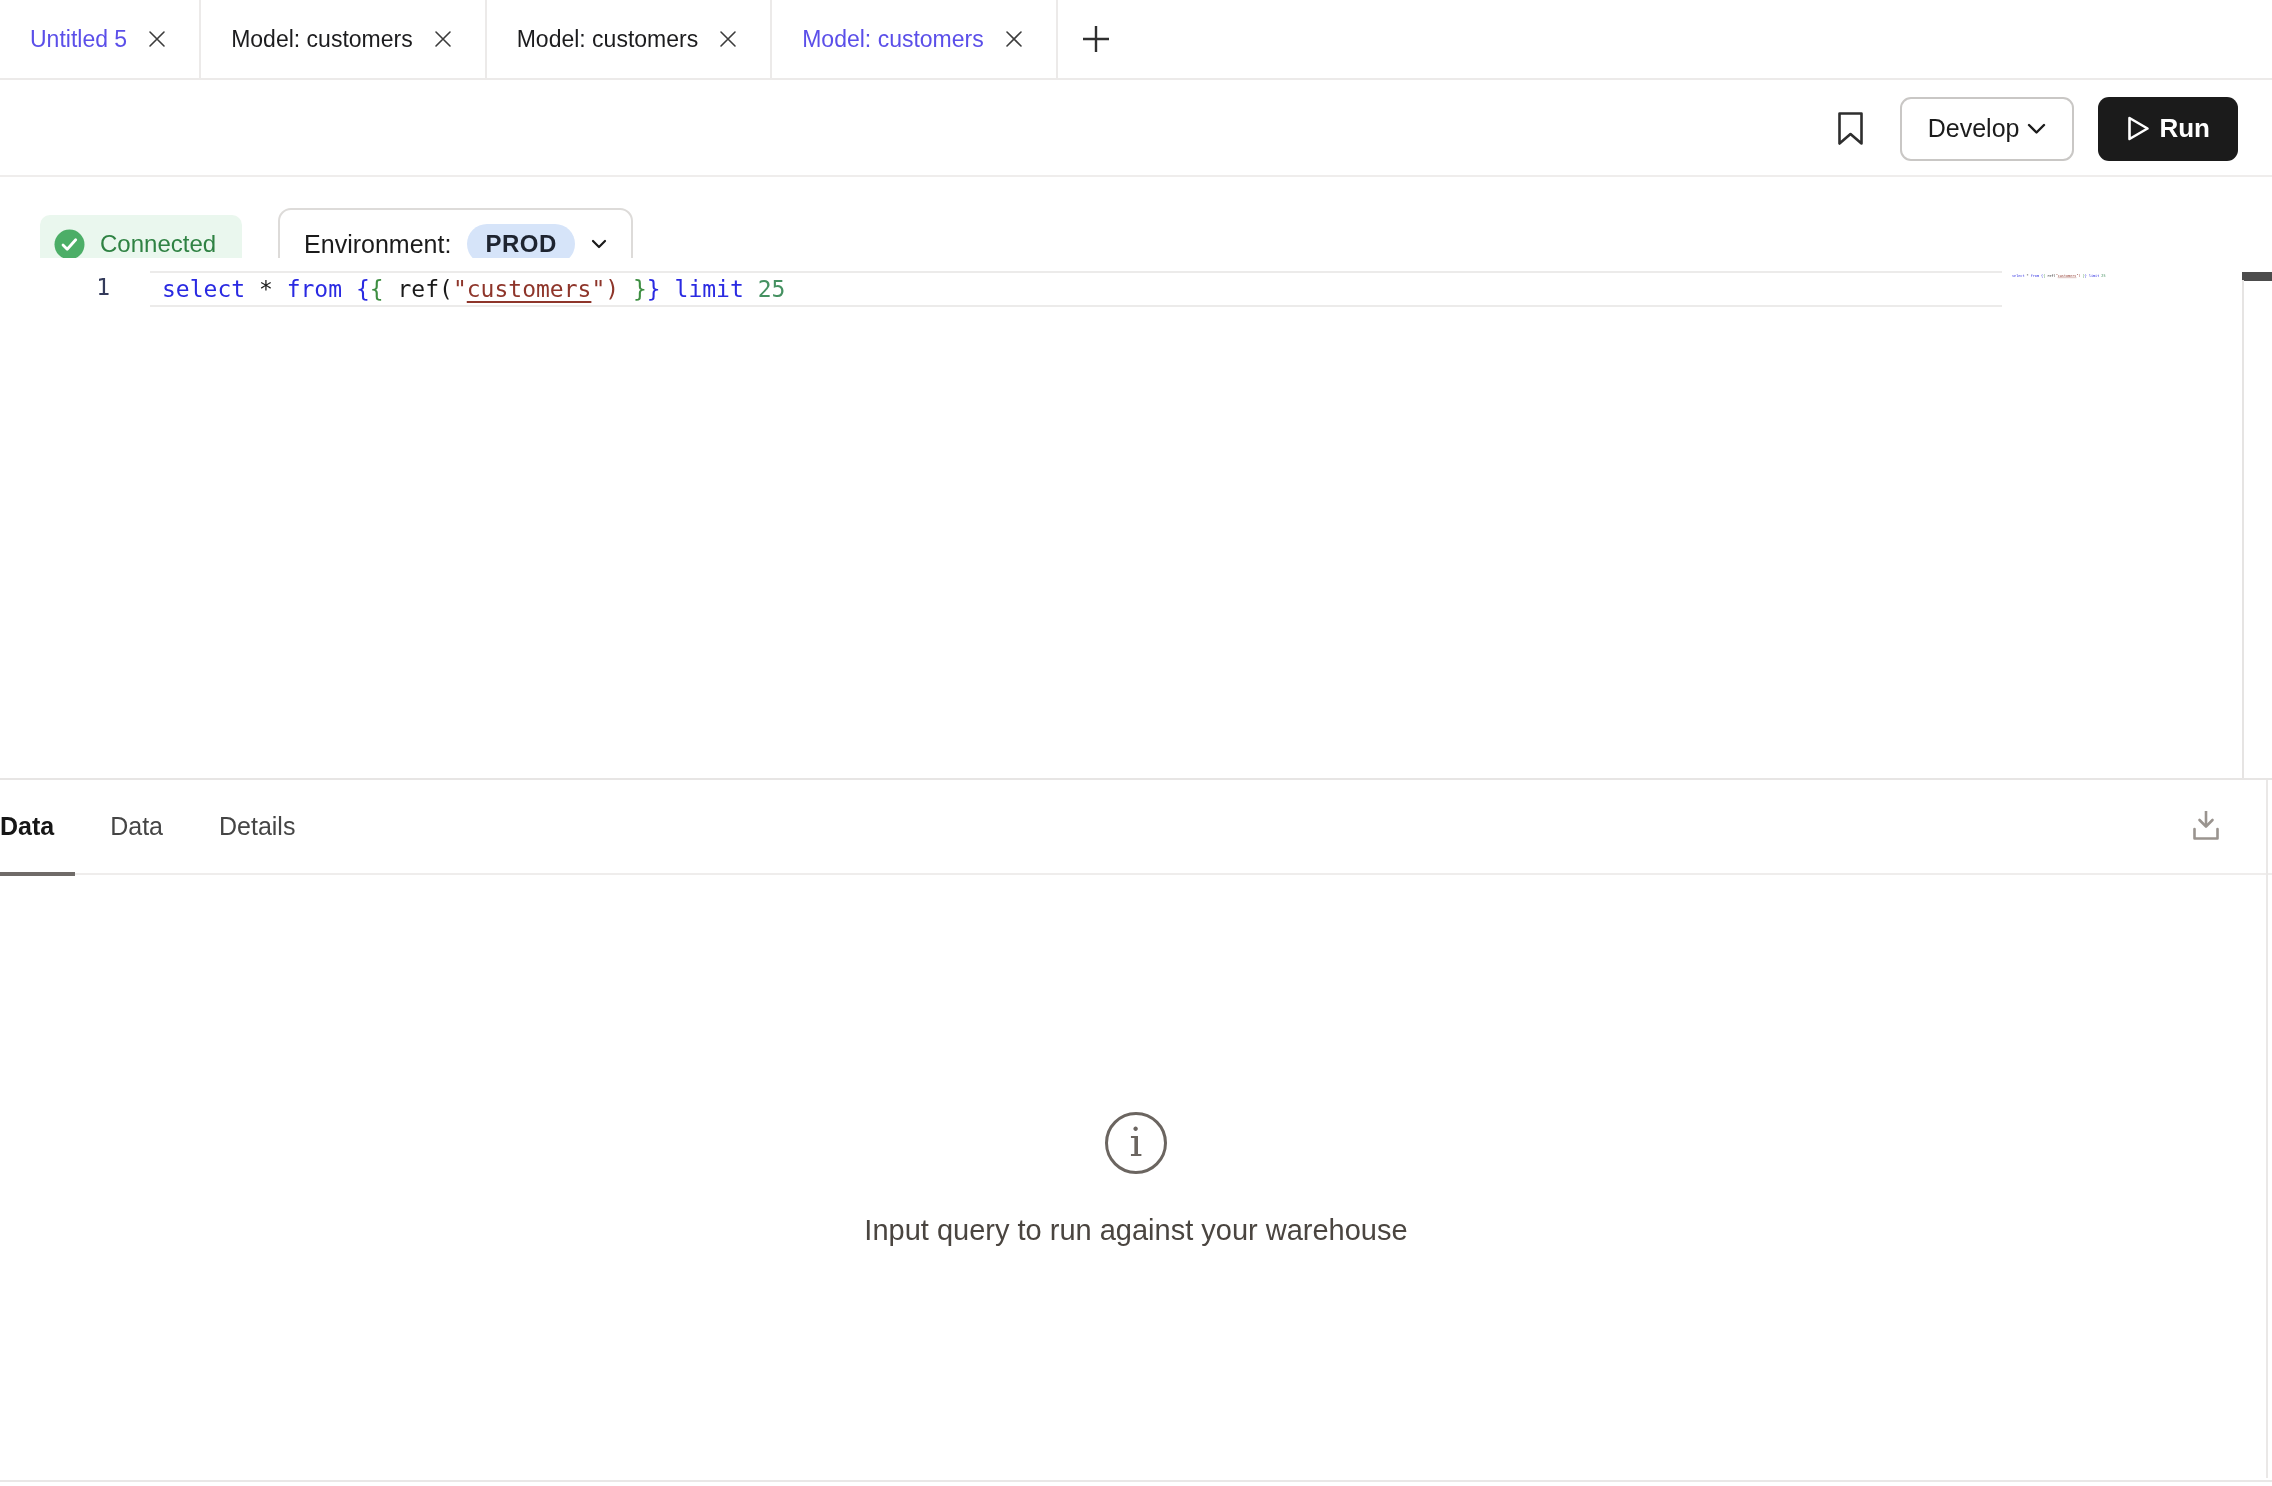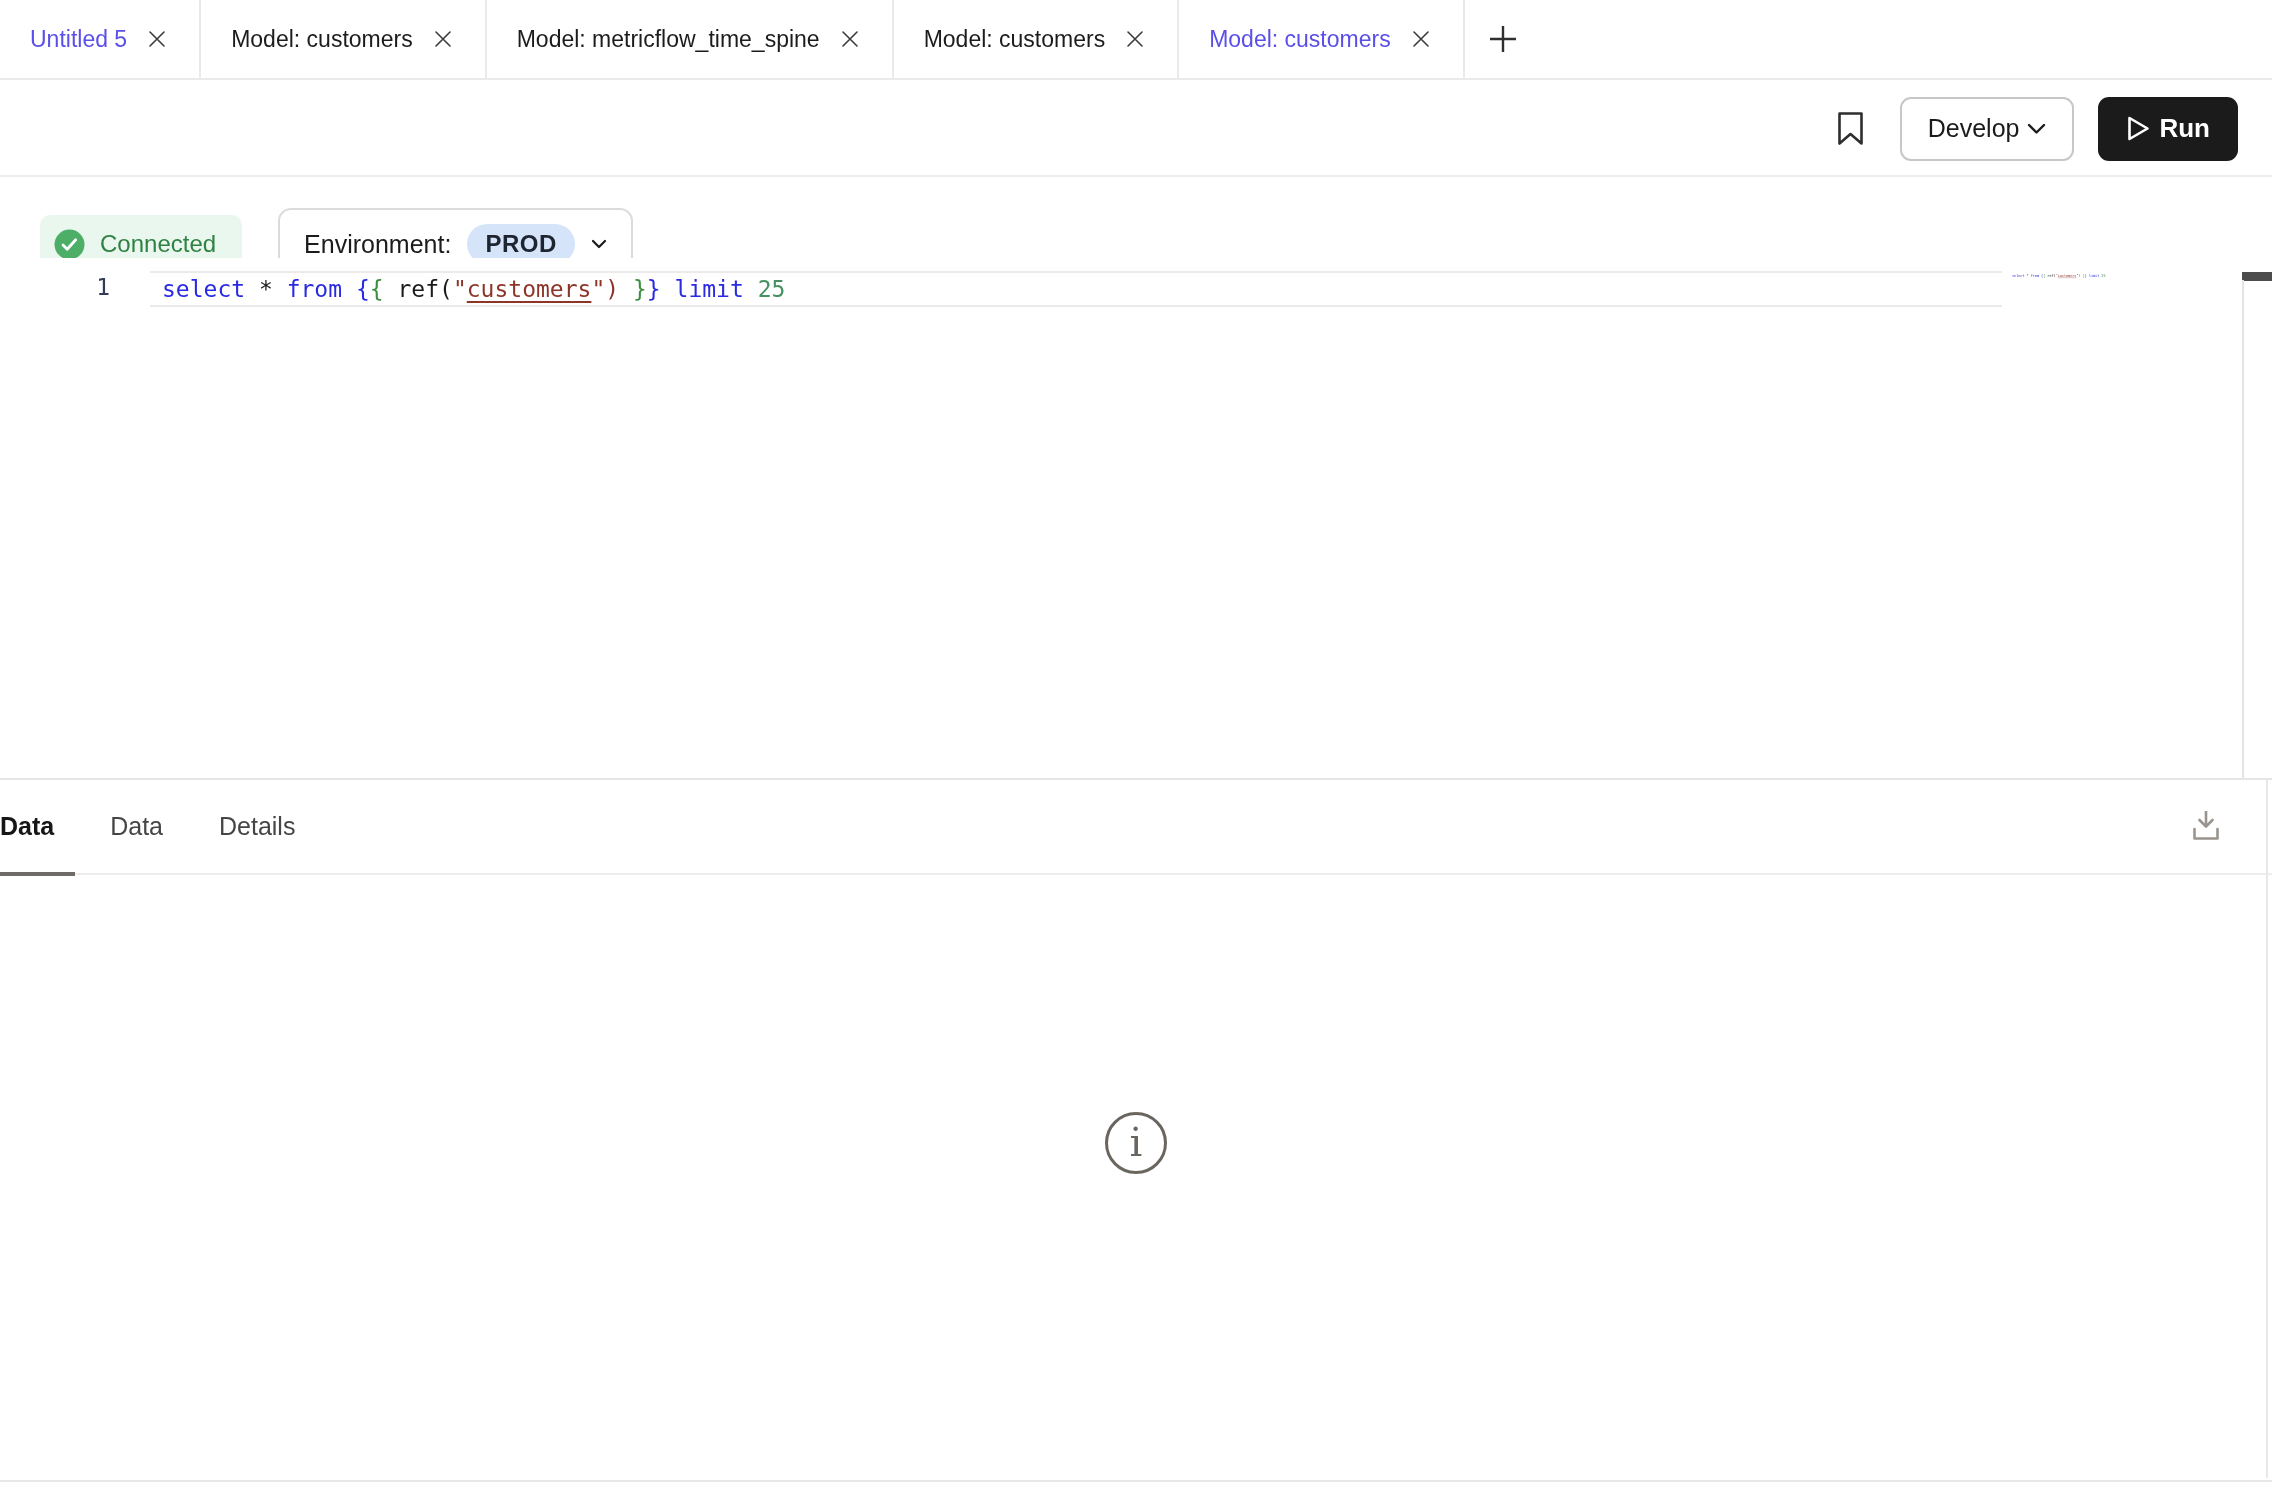--- a/index.html
+++ b/index.html
@@ -90,28 +90,20 @@
       </div>
       <div class="tab">
         <span class="tab-label">Model: customers</span>
         <span class="tab-close">
           <svg width="22" height="22" viewBox="0 0 22 22">
             <path d="M4 4 L18 18 M18 4 L4 18" stroke="#3c3c3c" stroke-width="1.6" fill="none" stroke-linecap="round"></path>
           </svg>
         </span>
       </div>
       <div class="tab">
-        <span class="tab-label">Model: metricflow_time_spine</span>
-        <span class="tab-close">
-          <svg width="22" height="22" viewBox="0 0 22 22">
-            <path d="M4 4 L18 18 M18 4 L4 18" stroke="#3c3c3c" stroke-width="1.6" fill="none" stroke-linecap="round"></path>
-          </svg>
-        </span>
-      </div>
-      <div class="tab">
         <span class="tab-label">Model: customers</span>
         <span class="tab-close">
           <svg width="22" height="22" viewBox="0 0 22 22">
             <path d="M4 4 L18 18 M18 4 L4 18" stroke="#3c3c3c" stroke-width="1.6" fill="none" stroke-linecap="round"></path>
           </svg>
         </span>
       </div>
       <div class="tab tab-hl">
         <span class="tab-label" style="color: rgb(91, 79, 233);">Model: customers</span>
         <span class="tab-close">
@@ -204,17 +196,18 @@
       </div>
     </div>
     <div class="results-right-line"></div>
     <div class="empty">
       <span>
         <svg width="66" height="66" viewBox="0 0 66 66">
             <circle cx="33" cy="33" r="29.5" fill="none" stroke="#6b6560" stroke-width="3"></circle>
             <text x="33" y="46" text-anchor="middle" font-family="DejaVu Serif, serif" font-size="40" fill="#6b6560">i</text>
           </svg>
       </span>
+      <div class="empty-text">Input query to run against your warehouse</div>
     </div>
     <div class="bottom-line"></div>
   </div>
 
 </div>
 
 </body></html>

